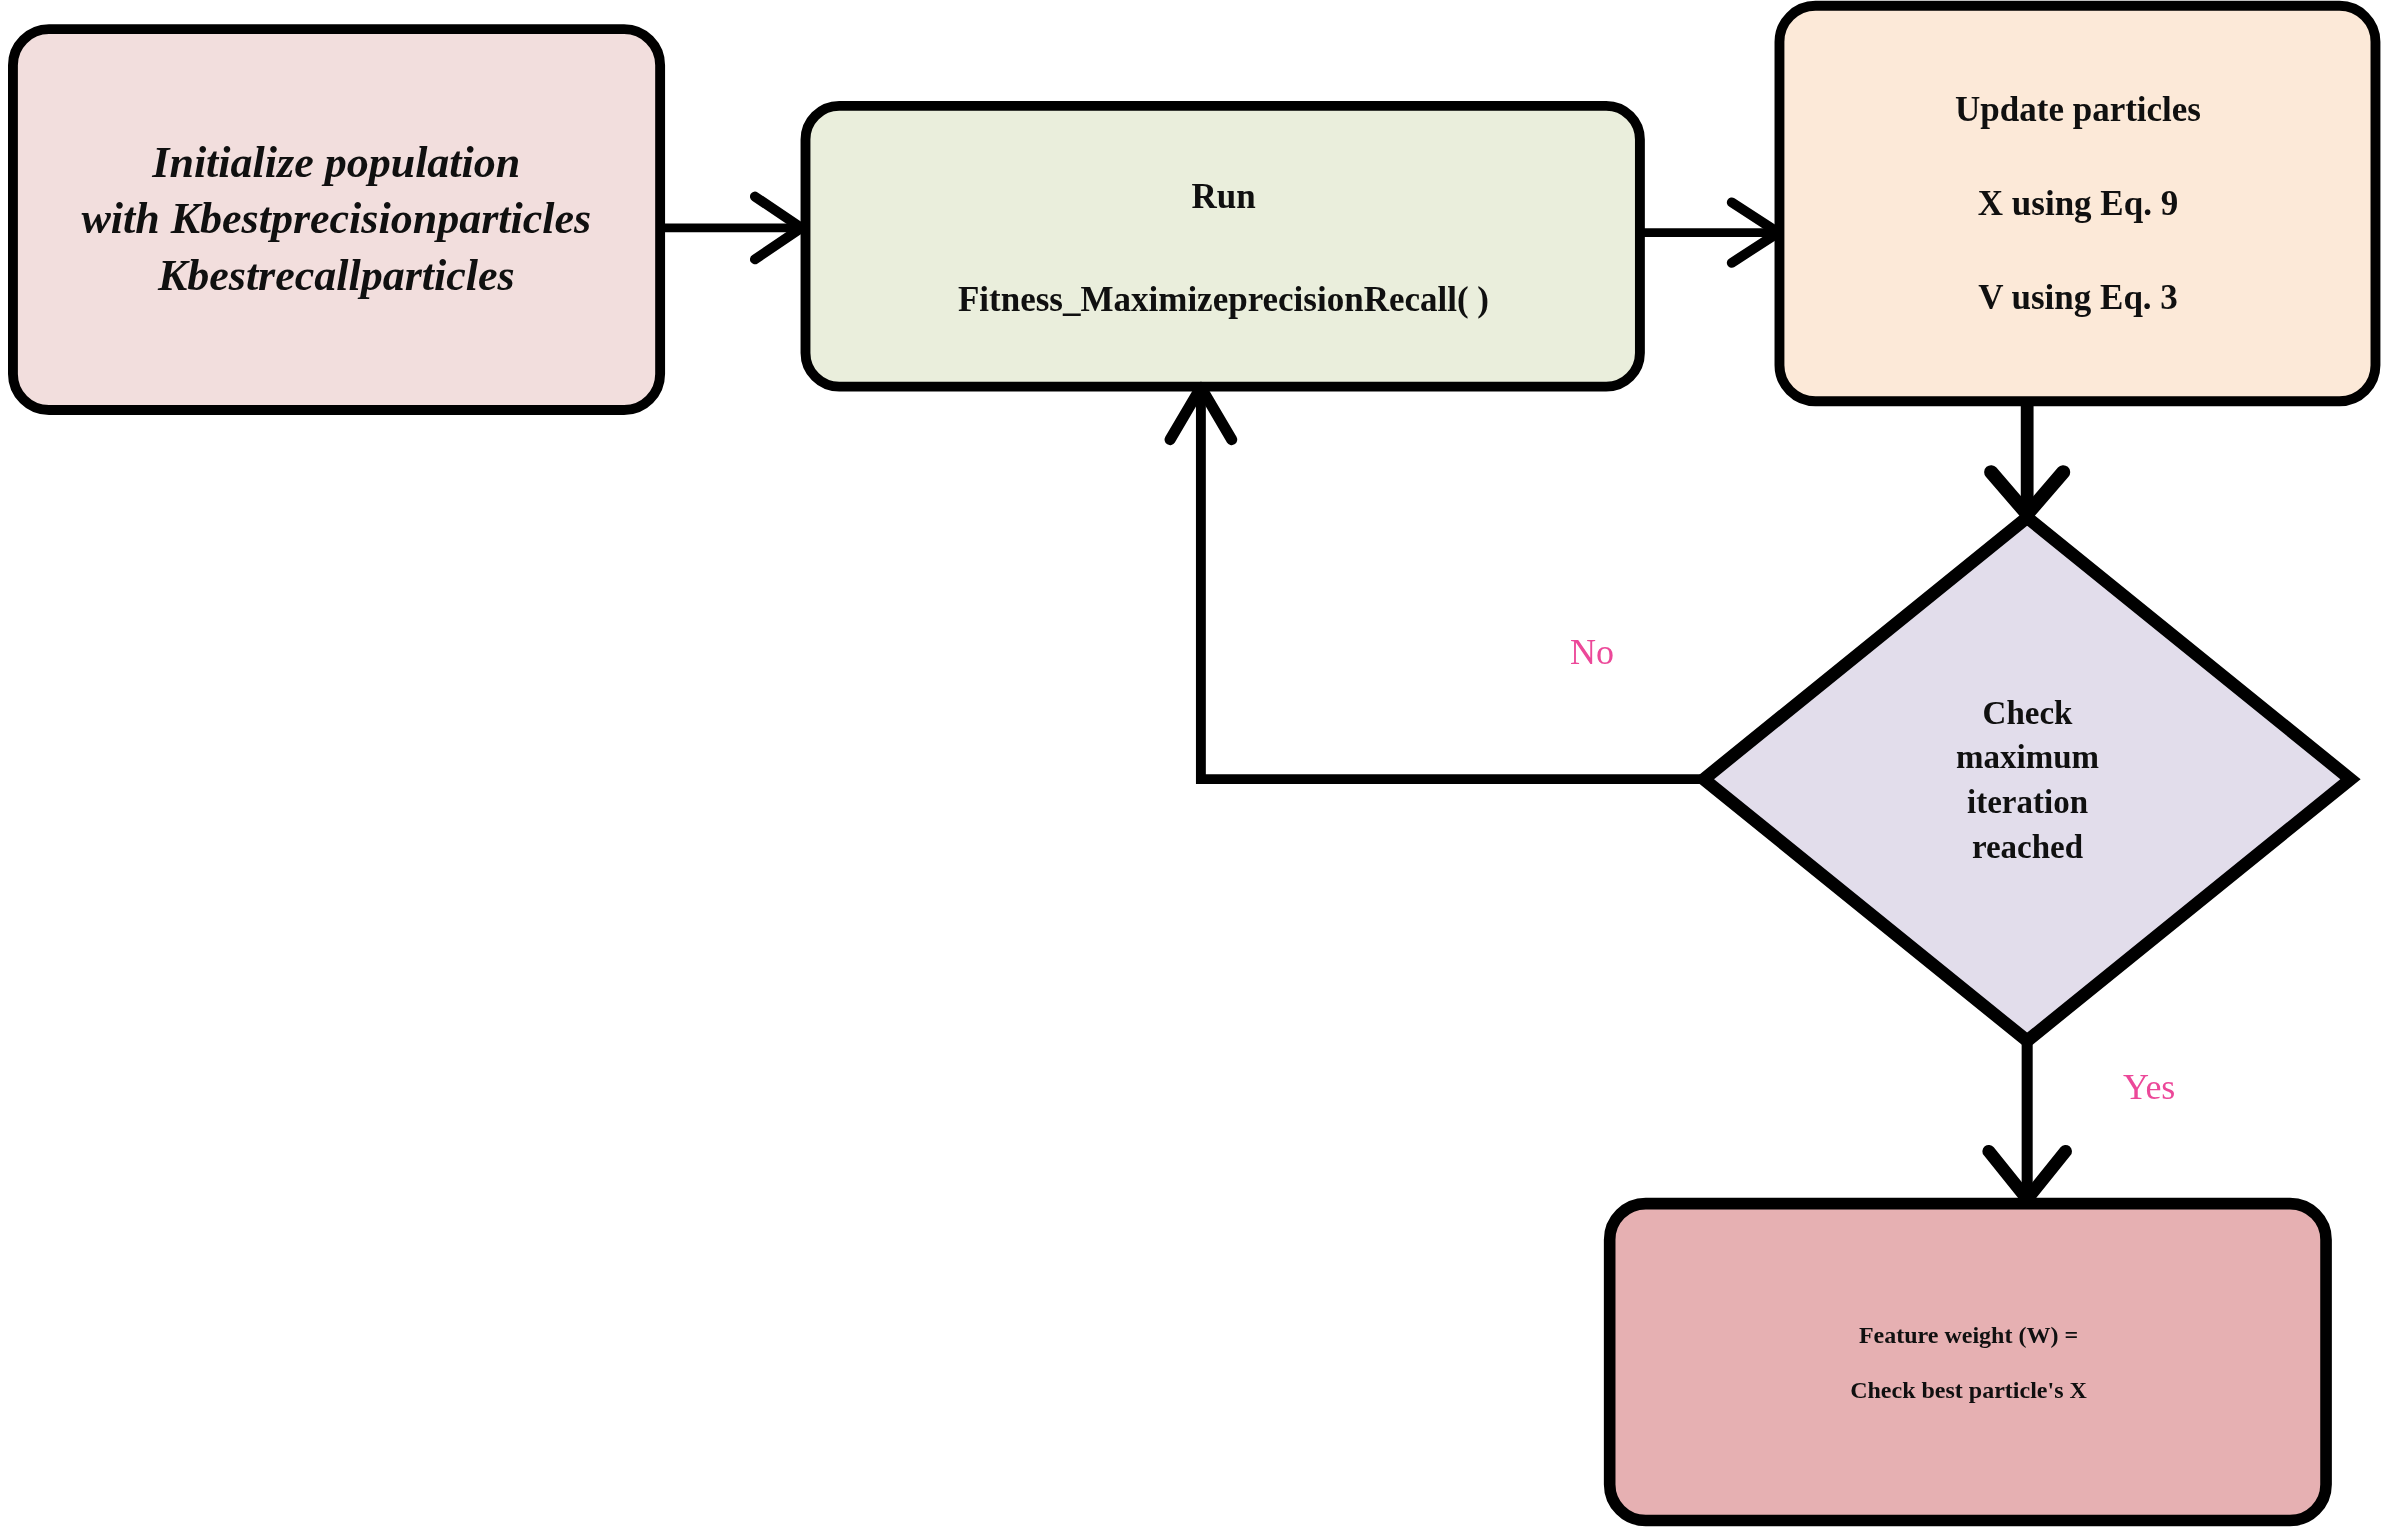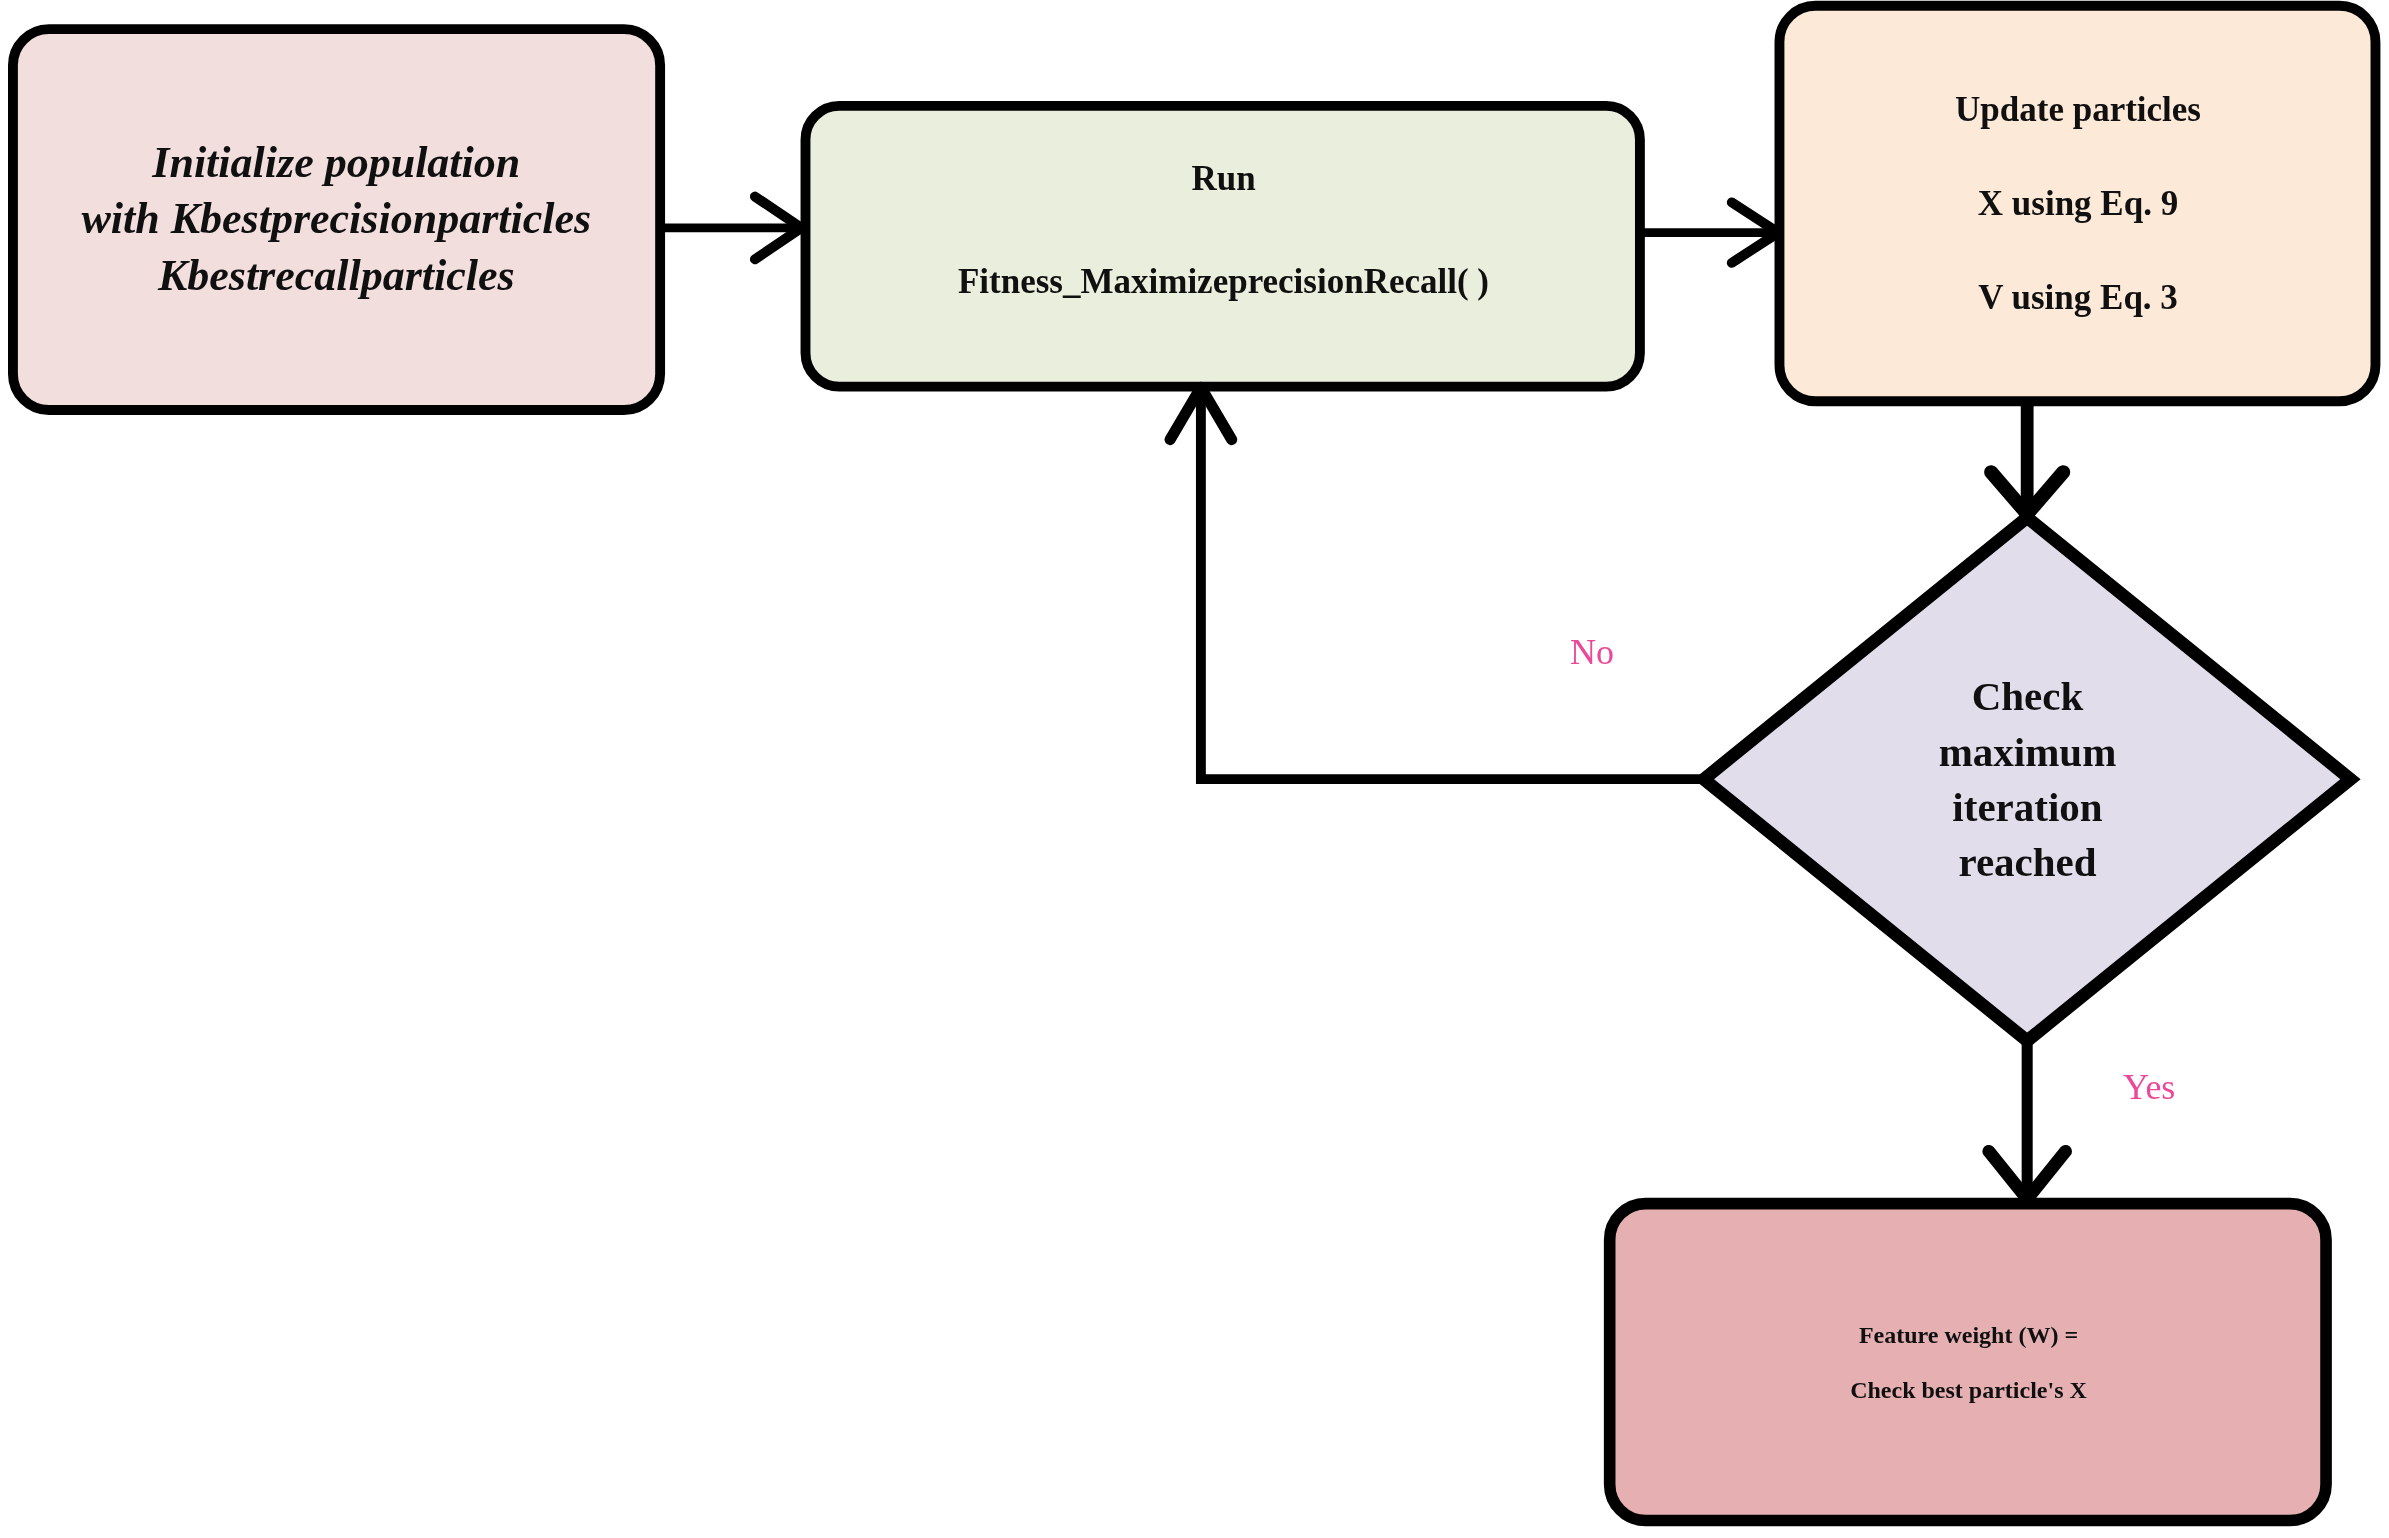--- a/index.html
+++ b/index.html
@@ -12,27 +12,27 @@
     position:absolute;
     display:flex;flex-direction:column;align-items:center;justify-content:center;
     text-align:center;color:#101010;font-weight:bold;
     pointer-events:none;white-space:nowrap;
   }
   .node-label .ln{display:block;}
 
   
   #box1-label{left:12.8px;top:29px;width:647px;height:381px;font-size:44px;line-height:1.28;font-style:italic;}
   
-  #box2-label{left:806px;top:90px;width:835px;height:281px;font-size:35px;}
+  #box2-label{left:806px;top:108px;width:835px;height:281px;font-size:35px;}
   #box2-label .ln.l1{margin-bottom:63px;}
   
   #box3-label{left:1780px;top:5.8px;width:596px;height:396px;font-size:35px;}
   #box3-label .ln{margin:27px 12px;}
   
-  #diamond-label{left:1859px;top:646px;width:337px;height:268px;font-size:41px;line-height:1.35;}
+  #diamond-label{left:1859px;top:646px;width:337px;height:268px;font-size:33px;line-height:1.35;}
   
   #box4-label{left:1610px;top:1204px;width:717px;height:317px;font-size:24px;}
   #box4-label .ln{margin:14px 0;}
 
   
   .edge-label{position:absolute;color:#ec4899;font-size:36px;font-weight:normal;
               white-space:nowrap;pointer-events:none;}
   #edge-no-label{left:1570px;top:631px;}
   #edge-yes-label{left:2123px;top:1066px;}
 </style>

